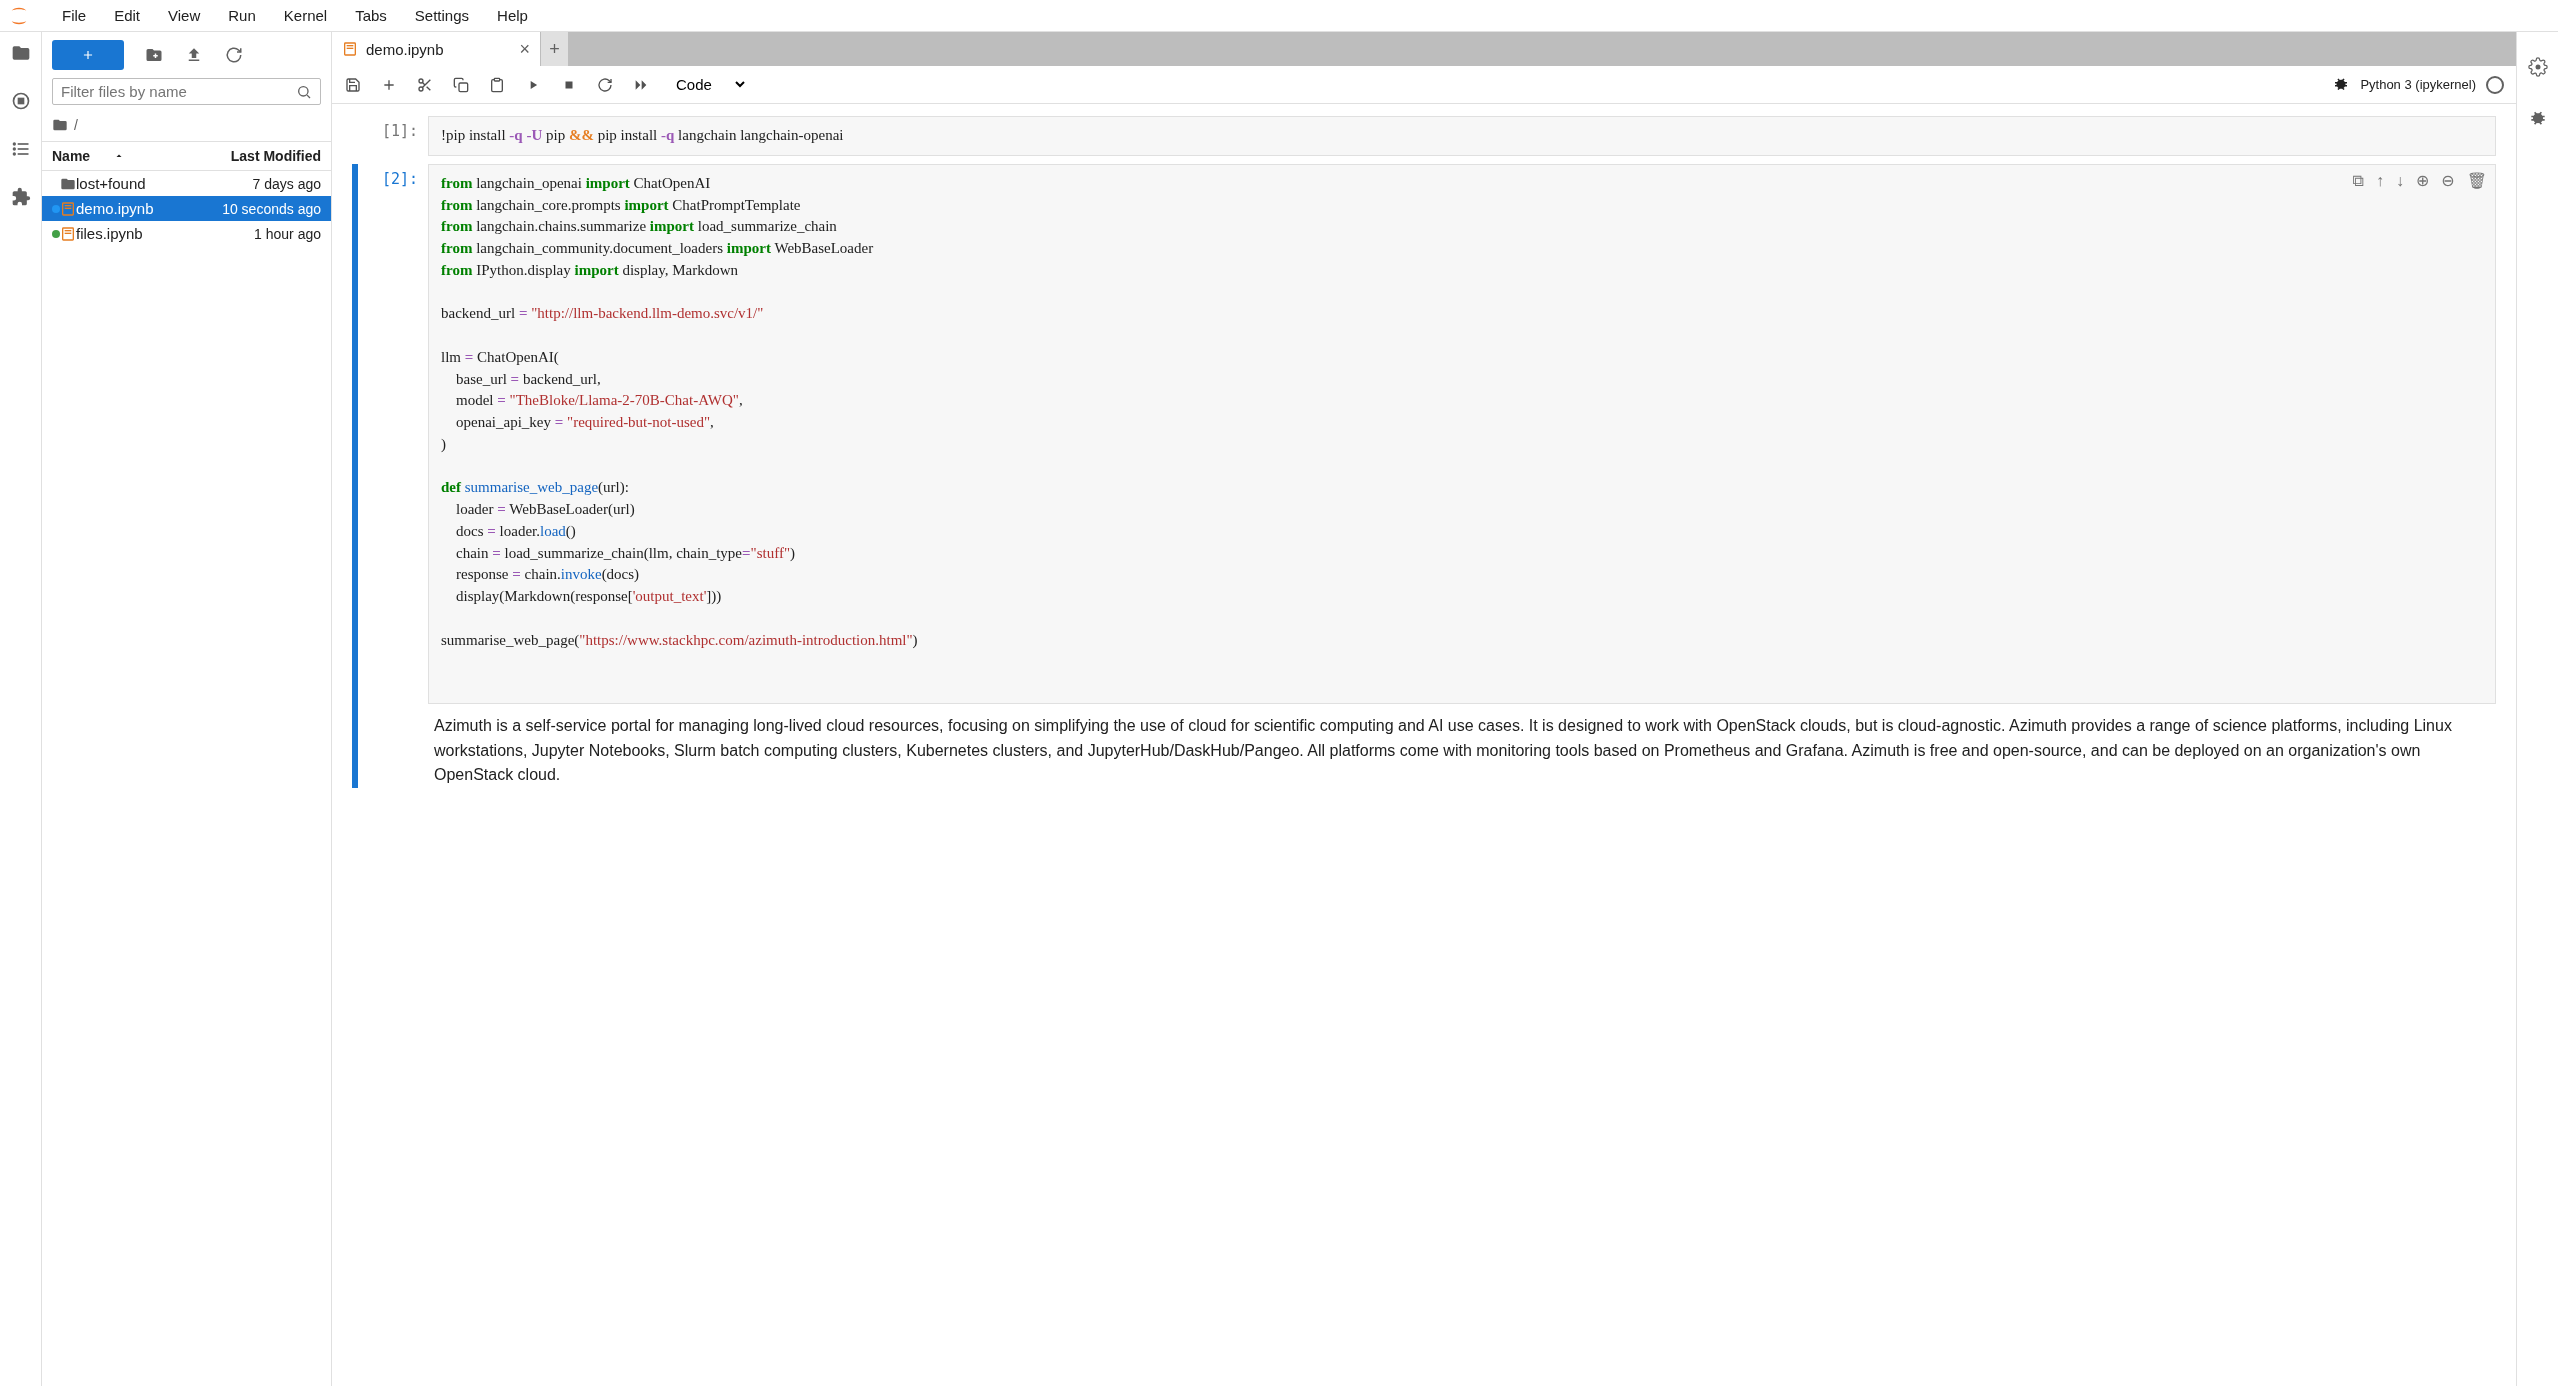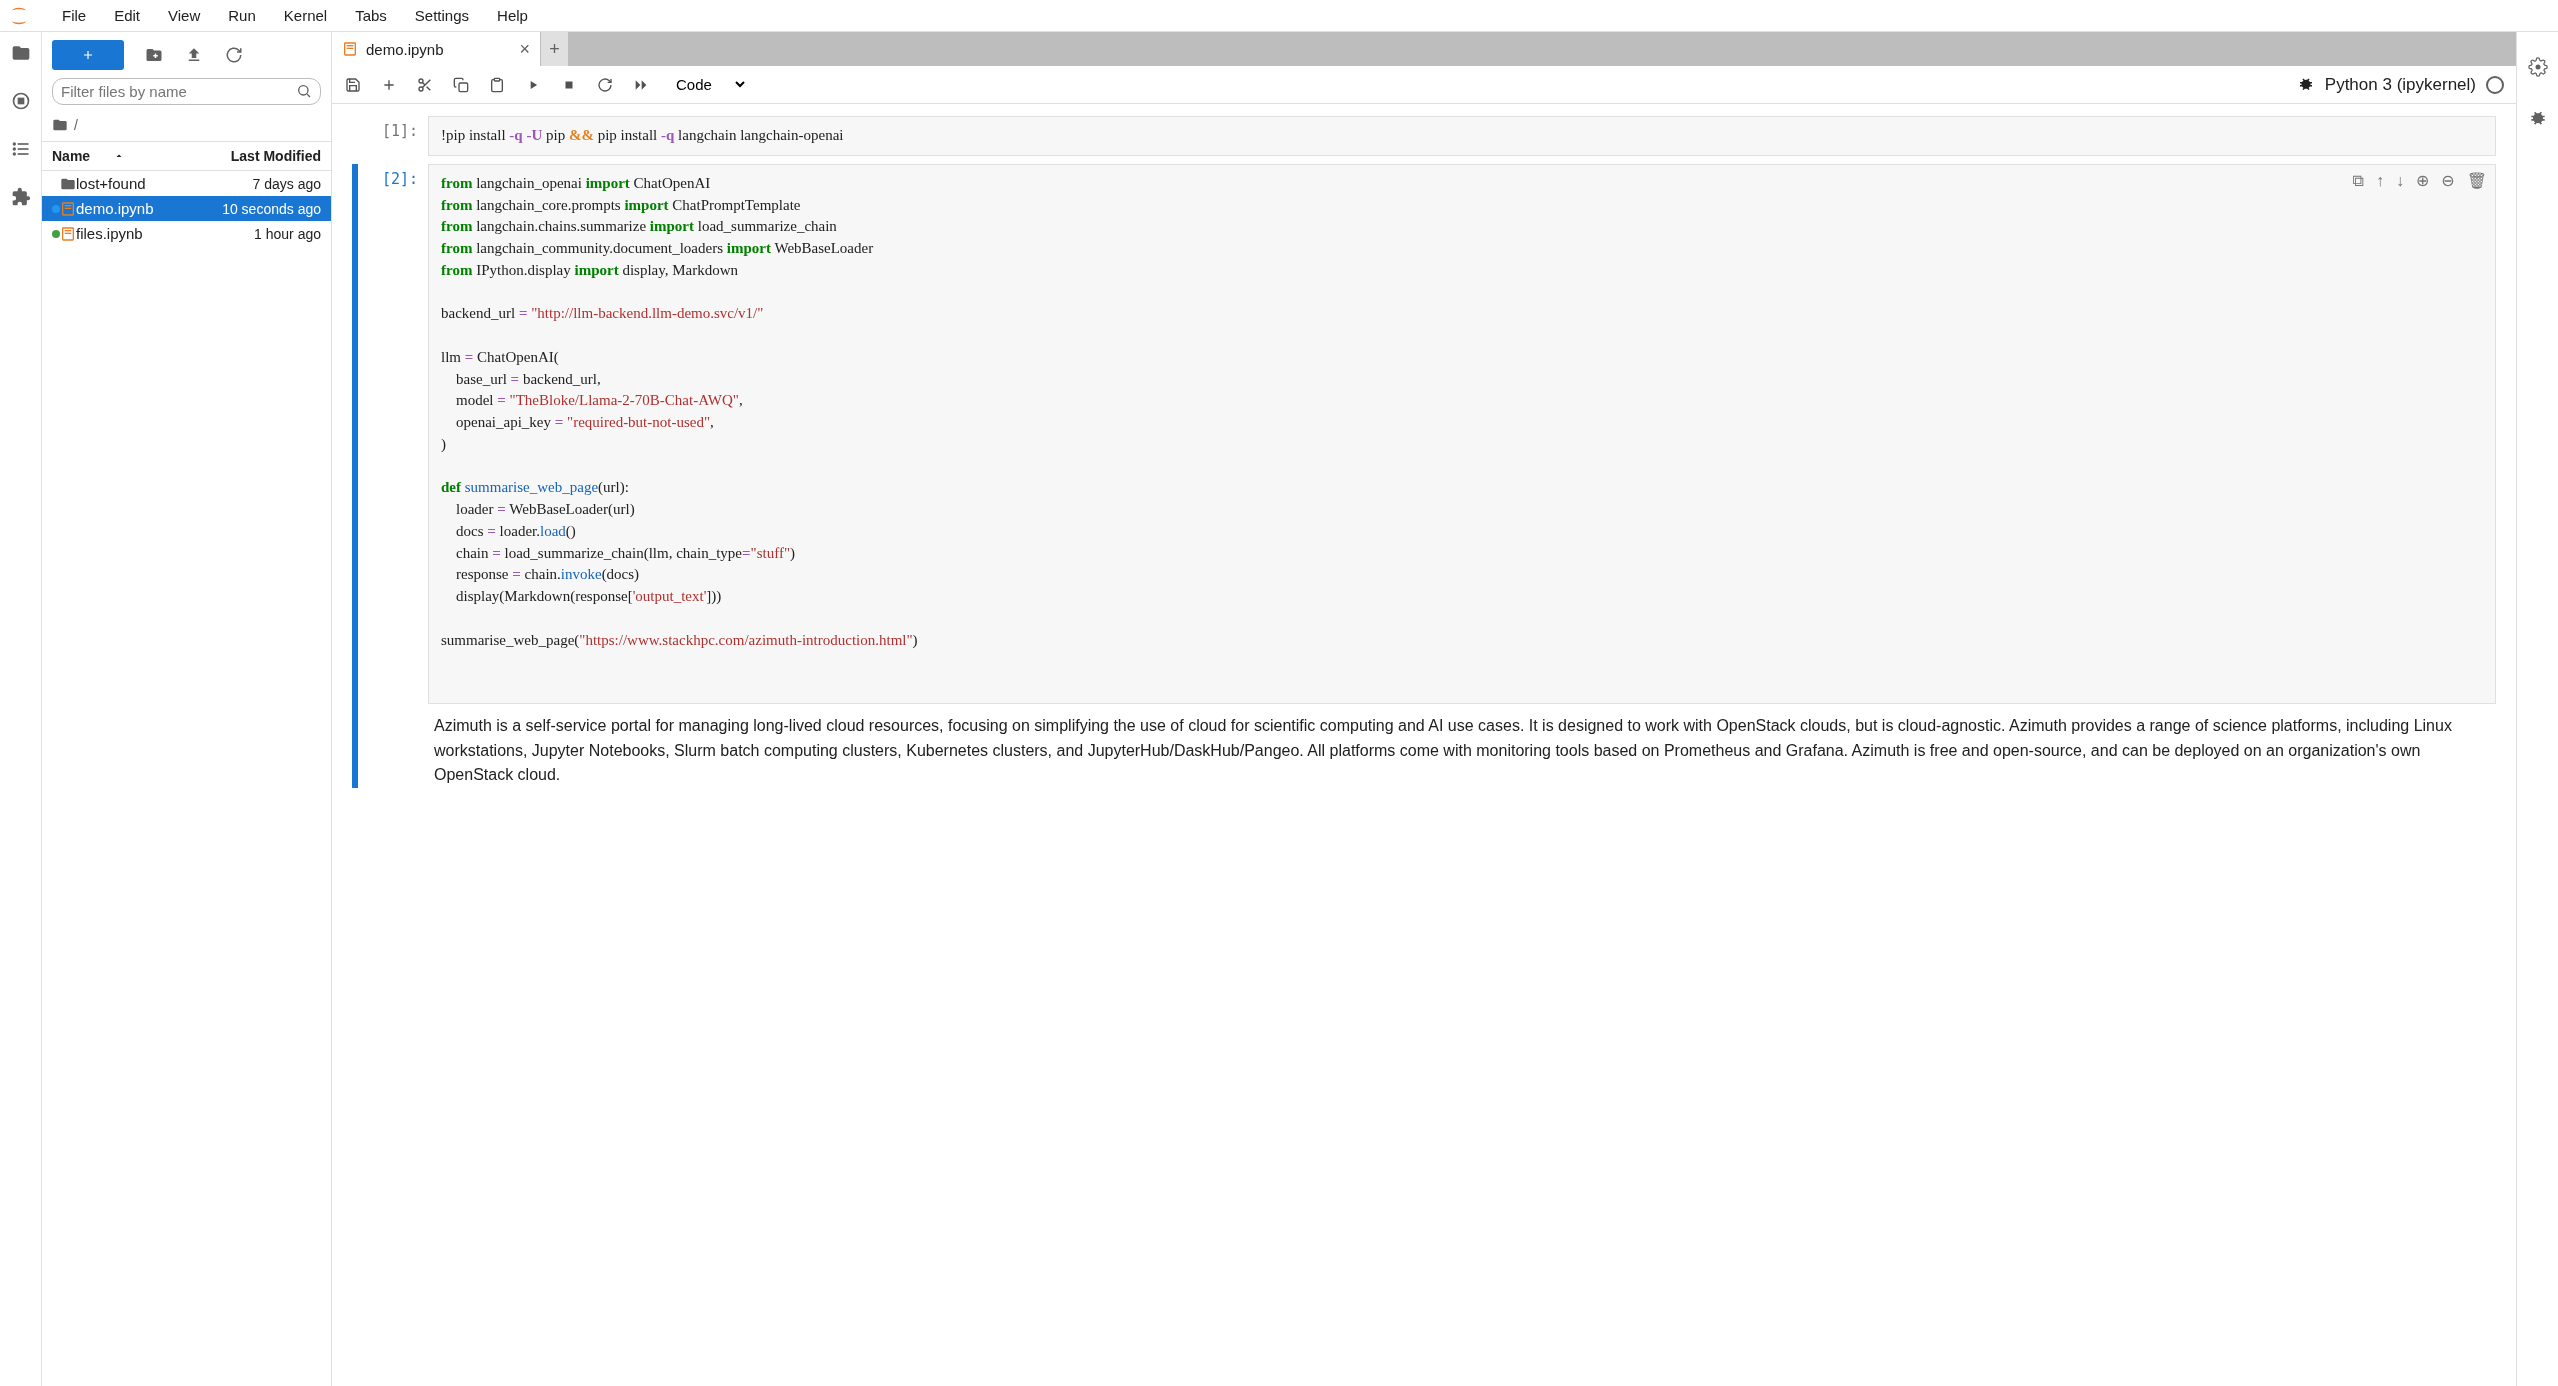--- a/index.html
+++ b/index.html
@@ -9,21 +9,21 @@
 .menubar .logo{width:22px;height:22px;margin-right:18px;display:flex;align-items:center;justify-content:center}
 .menubar .menu-item{padding:4px 14px;cursor:pointer}
 .main{flex:1;display:flex;min-height:0}
 .left-rail{width:42px;background:#fff;border-right:1px solid #e0e0e0;display:flex;flex-direction:column;align-items:center;padding-top:10px;gap:26px}
 .left-rail .rail-icon{width:22px;height:22px;color:#616161;cursor:pointer;display:flex;align-items:center;justify-content:center}
 .filebrowser{width:290px;border-right:1px solid #e0e0e0;display:flex;flex-direction:column;background:#fff}
 .fb-toolbar{display:flex;align-items:center;padding:8px 10px;gap:10px}
 .add-btn{background:#1976d2;color:#fff;border:none;border-radius:3px;width:72px;height:30px;font-size:18px;cursor:pointer;display:flex;align-items:center;justify-content:center}
 .tb-icon{width:20px;height:20px;color:#616161;cursor:pointer;display:flex;align-items:center;justify-content:center;margin-left:10px}
 .filter-row{padding:0 10px 8px 10px}
-.filter-input-wrap{display:flex;border:1px solid #bdbdbd;border-radius:11px;padding:4px 8px;position:relative}
+.filter-input-wrap{display:flex;align-items:center;border:1px solid #bdbdbd;border-radius:2px;padding:4px 8px;position:relative}
 .filter-input{border:none;outline:none;flex:1;font-size:15px;color:#757575}
 .filter-search-icon{color:#616161}
 .breadcrumb{display:flex;align-items:center;padding:4px 10px 8px 10px;gap:6px;color:#616161}
 .fb-header{display:flex;align-items:center;padding:6px 10px;border-top:1px solid #e0e0e0;border-bottom:1px solid #e0e0e0;font-size:14px;font-weight:600}
 .fb-header .col-name{flex:1;display:flex;align-items:center;gap:23px}
 .fb-header .col-mod{color:#212121}
 .file-list{flex:1;overflow:auto}
 .file-row{display:flex;align-items:center;padding:4px 10px;gap:0;cursor:pointer;font-size:15px}
 .file-row.selected{background:#1976d2;color:#fff}
 .file-row .dot{width:8px;height:8px;border-radius:50%;flex-shrink:0}
@@ -35,21 +35,21 @@
 .folder-icon{width:16px;height:16px;color:#616161;flex-shrink:0}
 .workarea{flex:1;display:flex;flex-direction:column;min-width:0;background:#e0e0e0}
 .tabbar{display:flex;align-items:center;height:34px;background:#bdbdbd}
 .tabbar .tab{display:flex;align-items:center;background:#fff;height:100%;padding:0 10px;gap:8px;border-right:1px solid #bdbdbd;font-size:15px;cursor:pointer}
 .tabbar .tab .close{color:#616161;font-size:18px;cursor:pointer}
 .tabbar .tab-add{width:28px;display:flex;align-items:center;justify-content:center;height:100%;background:#e0e0e0;cursor:pointer;color:#616161;font-size:18px;border-right:1px solid #bdbdbd}
 .nb-toolbar{display:flex;align-items:center;height:38px;background:#fff;padding:0 12px;gap:18px;border-bottom:1px solid #e0e0e0}
 .nb-tb-icon{width:18px;height:18px;color:#515151;cursor:pointer;display:flex;align-items:center;justify-content:center}
 .nb-cell-type{border:none;background:transparent;font-size:15px;padding:2px 20px 2px 4px;cursor:pointer;outline:none}
 .nb-toolbar .spacer{flex:1}
-.kernel-info{display:flex;align-items:center;gap:10px;font-size:17px;color:#212121}
+.kernel-info{display:flex;align-items:center;gap:10px;font-size:13px;color:#212121}
 .kernel-ring{width:18px;height:18px;border:2px solid #616161;border-radius:50%}
 .notebook-body{flex:1;overflow:auto;background:#fff;padding:10px 0 40px 0}
 .cell-wrap{display:flex;padding:2px 0;margin:0 20px 4px 20px}
 .cell-bar{width:6px;flex-shrink:0}
 .cell-wrap.active .cell-bar{background:#1976d2}
 .cell-inner{flex:1;display:flex;flex-direction:column}
 .cell-row{display:flex;align-items:flex-start}
 .prompt{width:70px;text-align:right;padding:6px 10px 0 0;color:#757575;font-family:Menlo,Consolas,monospace;font-size:15px;flex-shrink:0}
 .prompt.active{color:#1976d2}
 .code-box{flex:1;background:#f7f7f7;border:1px solid #e0e0e0;padding:8px 12px;font-family:Liberation Serif, serif;font-size:15px;line-height:1.45;white-space:pre;overflow-x:auto;position:relative}

